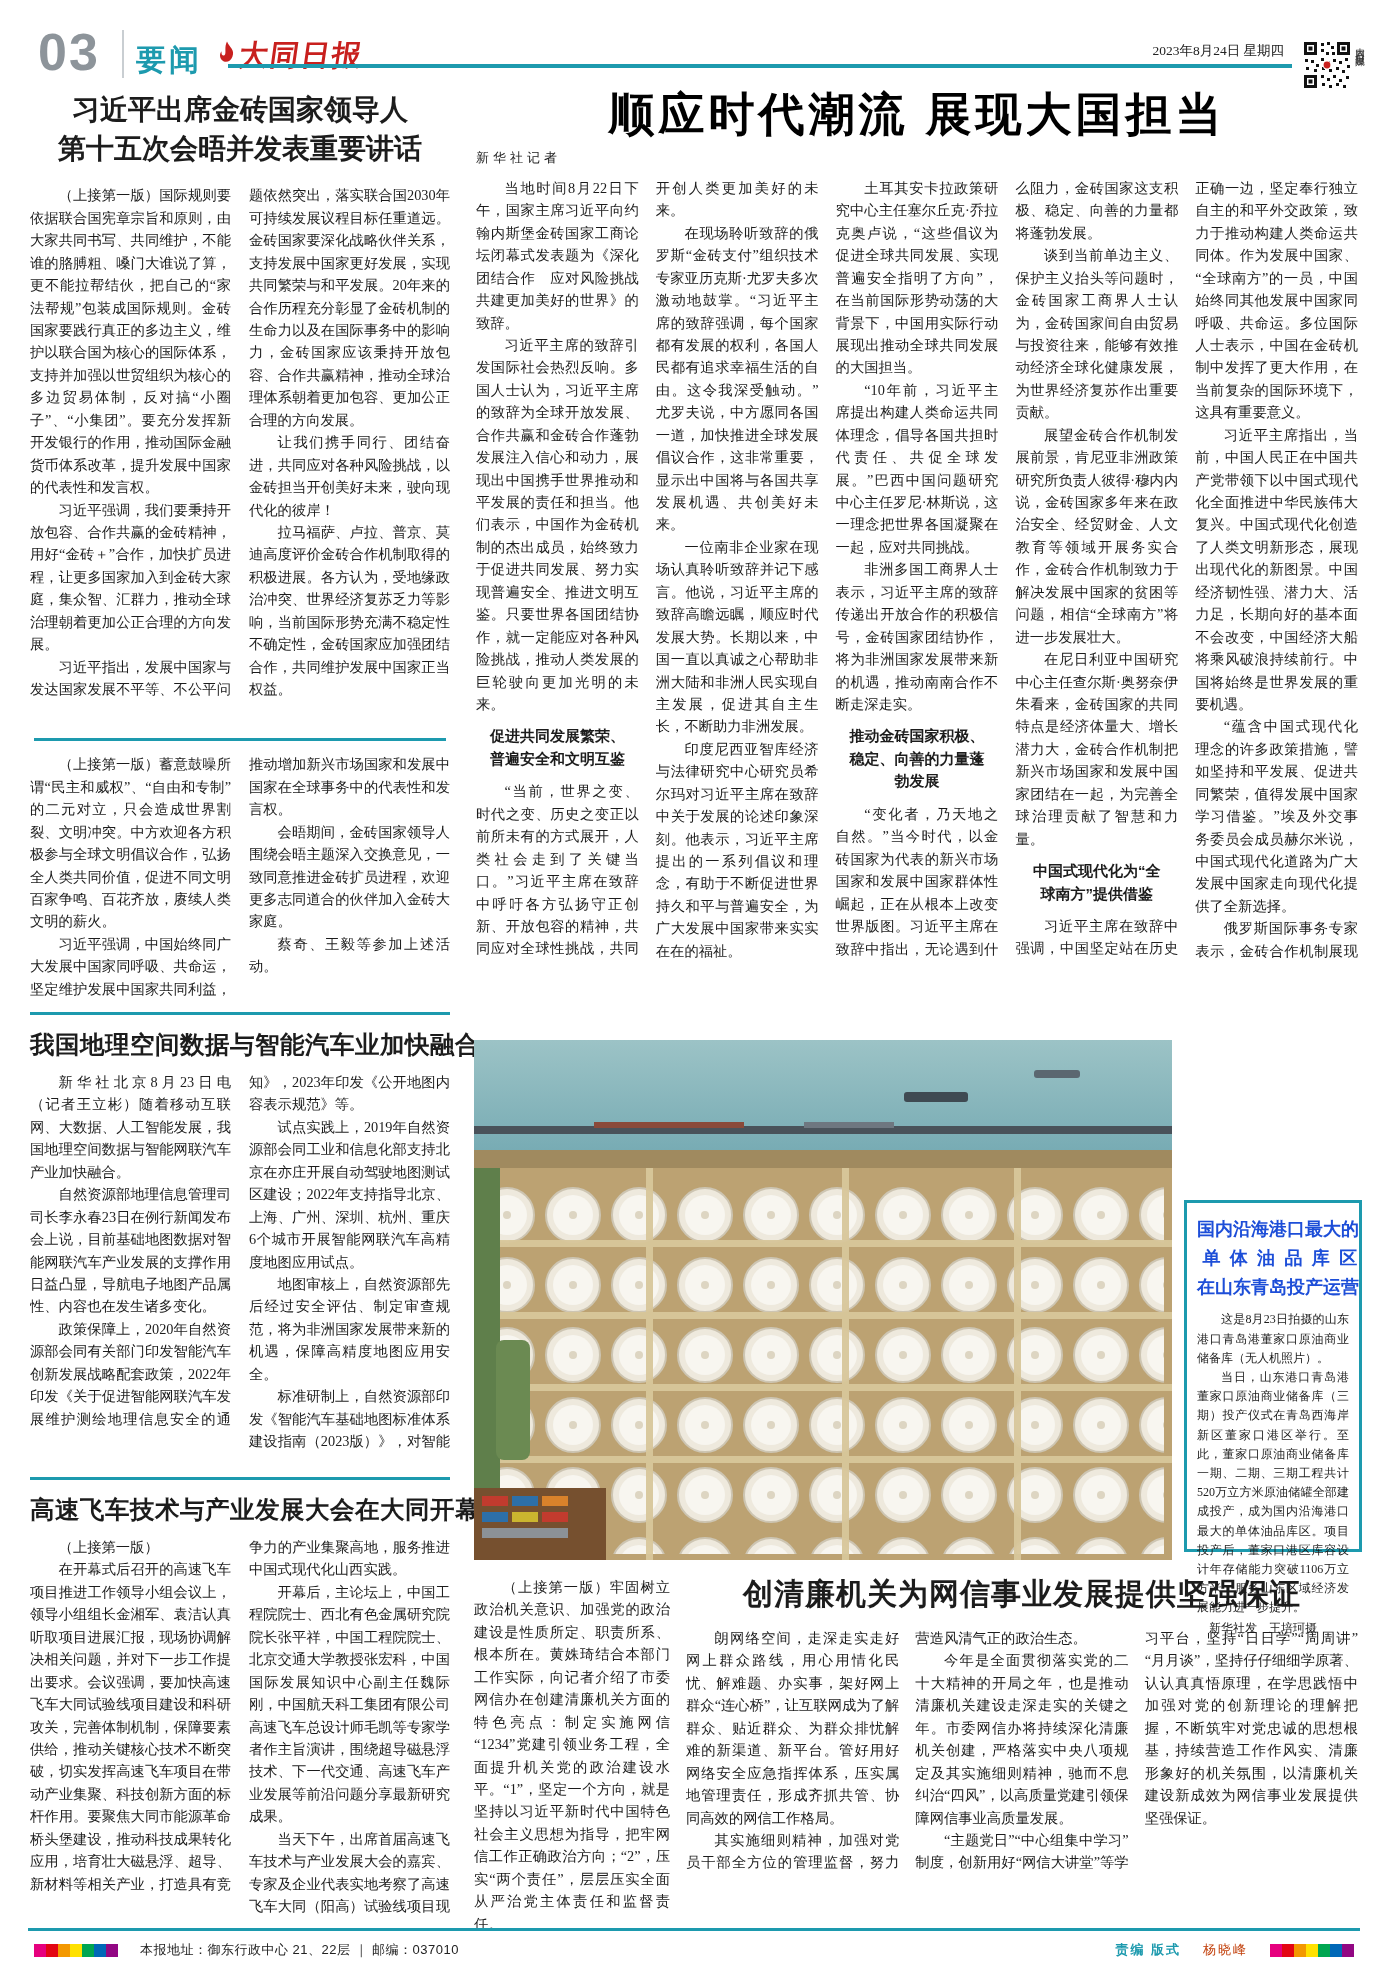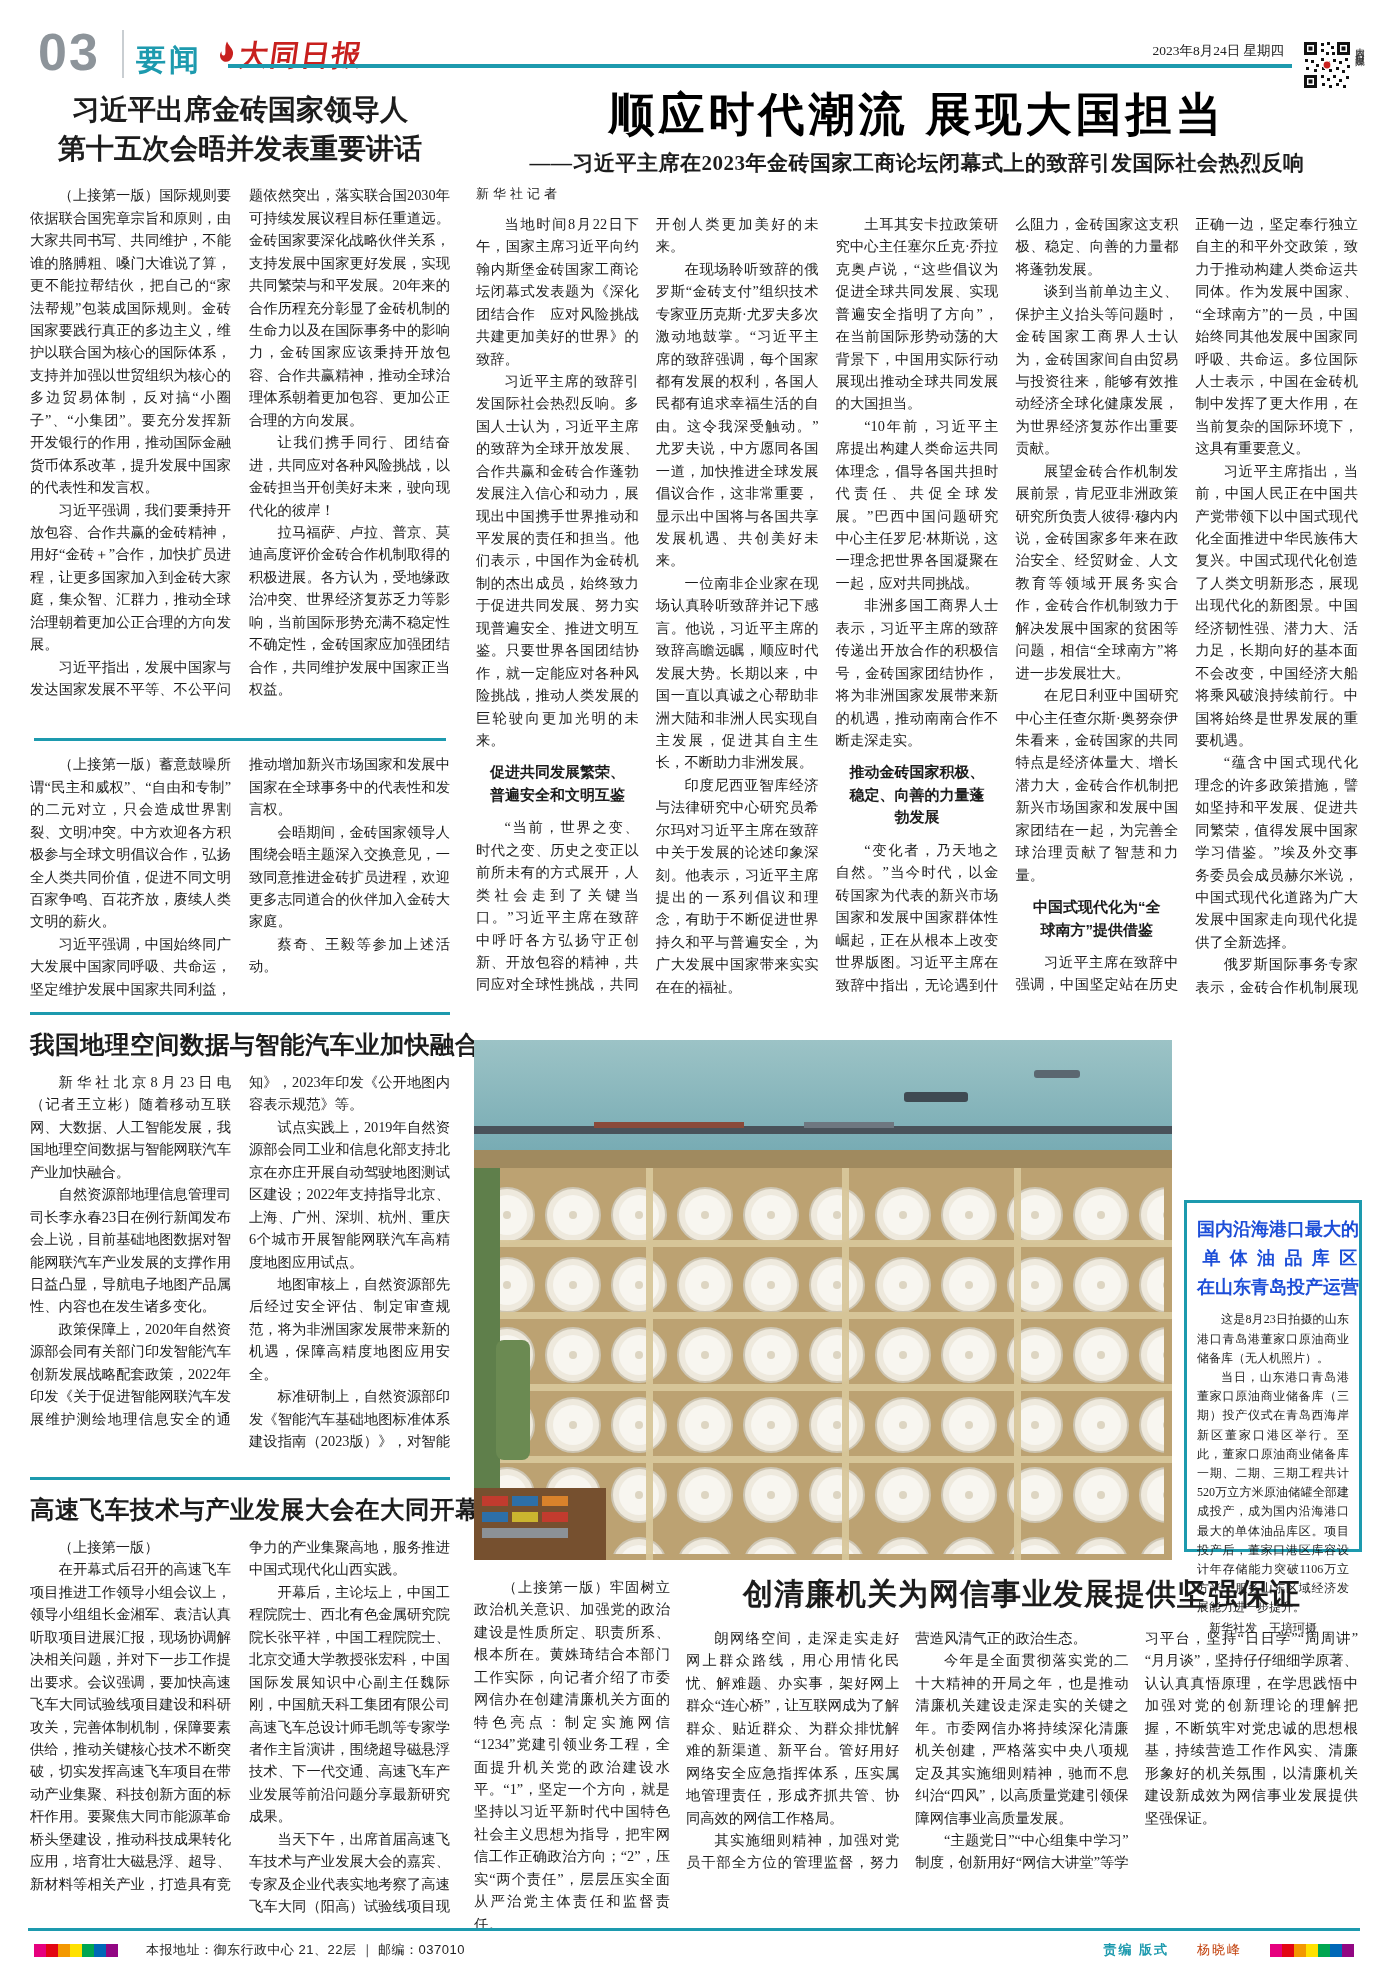--- a/index.html
+++ b/index.html
@@ -68,21 +68,21 @@
   .qinglian{margin-top:14px;display:flex;gap:16px;}
   .ql-col1{width:196px;flex:none;padding-top:2px;}
   .ql-right{flex:1;min-width:0;}
   .ql-title{font-size:30px;font-weight:bold;text-align:center;margin:0 0 12px;letter-spacing:1px;
             font-family:"Liberation Sans","DejaVu Sans",sans-serif;white-space:nowrap;}
   .ql-body{column-count:3;column-gap:16px;height:282px;overflow:hidden;}
 
   
   .footer{position:absolute;left:0;right:0;bottom:14px;}
   .footer-rule{height:3px;background:#1d9aae;margin:0 28px 10px;}
-  .footer-row{display:flex;align-items:center;padding:0 34px;gap:28px;}
+  .footer-row{display:flex;align-items:center;padding:0 34px;gap:22px;}
   .rainbow{width:84px;height:13px;flex:none;
     background:linear-gradient(90deg,#e6007e 0 14%,#e30613 14% 29%,#f39800 29% 43%,
                #ffe100 43% 57%,#00a651 57% 71%,#0068b7 71% 86%,#920783 86% 100%);}
   .addr{font-size:13px;color:#222;letter-spacing:0.5px;}
   .spacer{flex:1;}
   .editor-label{font-size:13px;color:#1d9aae;font-weight:bold;letter-spacing:2px;}
   .editor-name{font-size:13px;color:#c2410c;letter-spacing:2px;}
 </style>
 </head>
 <body>
@@ -171,21 +171,20 @@
       <div class="la-body2">
           <p class="para">（上接第一版）蓄意鼓噪所谓“民主和威权”、“自由和专制”的二元对立，只会造成世界割裂、文明冲突。中方欢迎各方积极参与全球文明倡议合作，弘扬全人类共同价值，促进不同文明百家争鸣、百花齐放，赓续人类文明的薪火。</p>
           <p class="para">习近平强调，中国始终同广大发展中国家同呼吸、共命运，坚定维护发展中国家共同利益，推动增加新兴市场国家和发展中国家在全球事务中的代表性和发言权。</p>
           <p class="para">会晤期间，金砖国家领导人围绕会晤主题深入交换意见，一致同意推进金砖扩员进程，欢迎更多志同道合的伙伴加入金砖大家庭。</p>
           <p class="para">蔡奇、王毅等参加上述活动。</p>
         </div>
     </div>
 
     <div class="main-art">
       <div class="ma-headline">顺应时代潮流  展现大国担当</div>
-      <div class="ma-sub">——习近平主席在2023年金砖国家工商论坛闭幕式上的致辞引发国际社会热烈反响</div>
       <div class="ma-byline">新华社记者</div>
       <div class="ma-body">
           <p class="para">当地时间8月22日下午，国家主席习近平向约翰内斯堡金砖国家工商论坛闭幕式发表题为《深化团结合作　应对风险挑战　共建更加美好的世界》的致辞。</p>
           <p class="para">习近平主席的致辞引发国际社会热烈反响。多国人士认为，习近平主席的致辞为全球开放发展、合作共赢和金砖合作蓬勃发展注入信心和动力，展现出中国携手世界推动和平发展的责任和担当。他们表示，中国作为金砖机制的杰出成员，始终致力于促进共同发展、努力实现普遍安全、推进文明互鉴。只要世界各国团结协作，就一定能应对各种风险挑战，推动人类发展的巨轮驶向更加光明的未来。</p>
           <p class="para subhead">促进共同发展繁荣、普遍安全和文明互鉴</p>
           <p class="para">“当前，世界之变、时代之变、历史之变正以前所未有的方式展开，人类社会走到了关键当口。”习近平主席在致辞中呼吁各方弘扬守正创新、开放包容的精神，共同应对全球性挑战，共同开创人类更加美好的未来。</p>
           <p class="para">在现场聆听致辞的俄罗斯“金砖支付”组织技术专家亚历克斯·尤罗夫多次激动地鼓掌。“习近平主席的致辞强调，每个国家都有发展的权利，各国人民都有追求幸福生活的自由。这令我深受触动。”尤罗夫说，中方愿同各国一道，加快推进全球发展倡议合作，这非常重要，显示出中国将与各国共享发展机遇、共创美好未来。</p>
           <p class="para">一位南非企业家在现场认真聆听致辞并记下感言。他说，习近平主席的致辞高瞻远瞩，顺应时代发展大势。长期以来，中国一直以真诚之心帮助非洲大陆和非洲人民实现自主发展，促进其自主生长，不断助力非洲发展。</p>
           <p class="para">印度尼西亚智库经济与法律研究中心研究员希尔玛对习近平主席在致辞中关于发展的论述印象深刻。他表示，习近平主席提出的一系列倡议和理念，有助于不断促进世界持久和平与普遍安全，为广大发展中国家带来实实在在的福祉。</p>
           <p class="para">土耳其安卡拉政策研究中心主任塞尔丘克·乔拉克奥卢说，“这些倡议为促进全球共同发展、实现普遍安全指明了方向”，在当前国际形势动荡的大背景下，中国用实际行动展现出推动全球共同发展的大国担当。</p>

